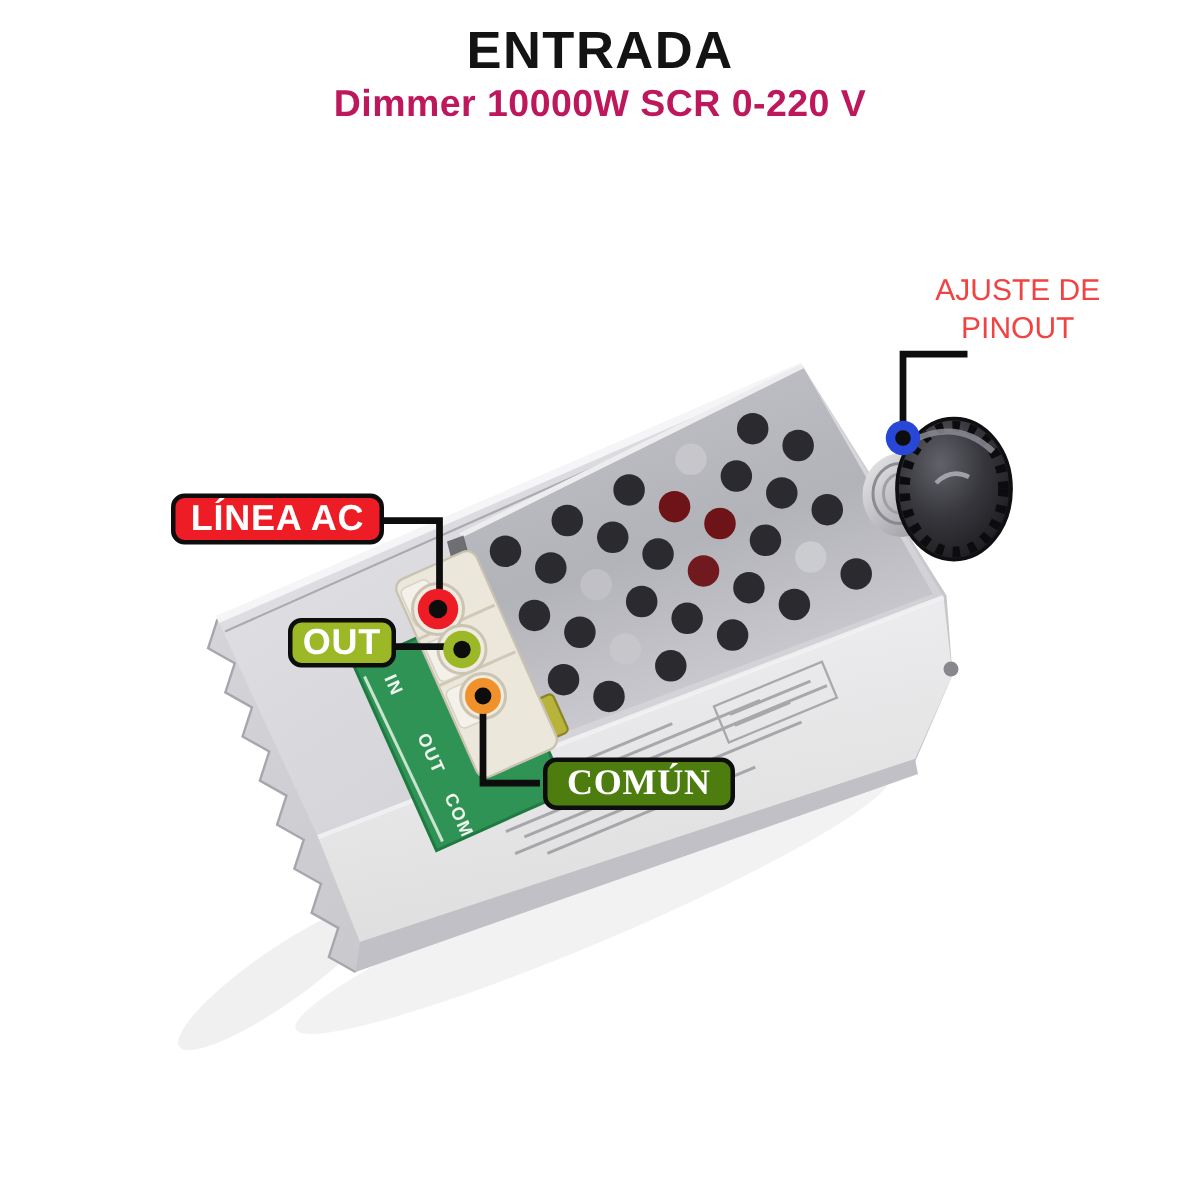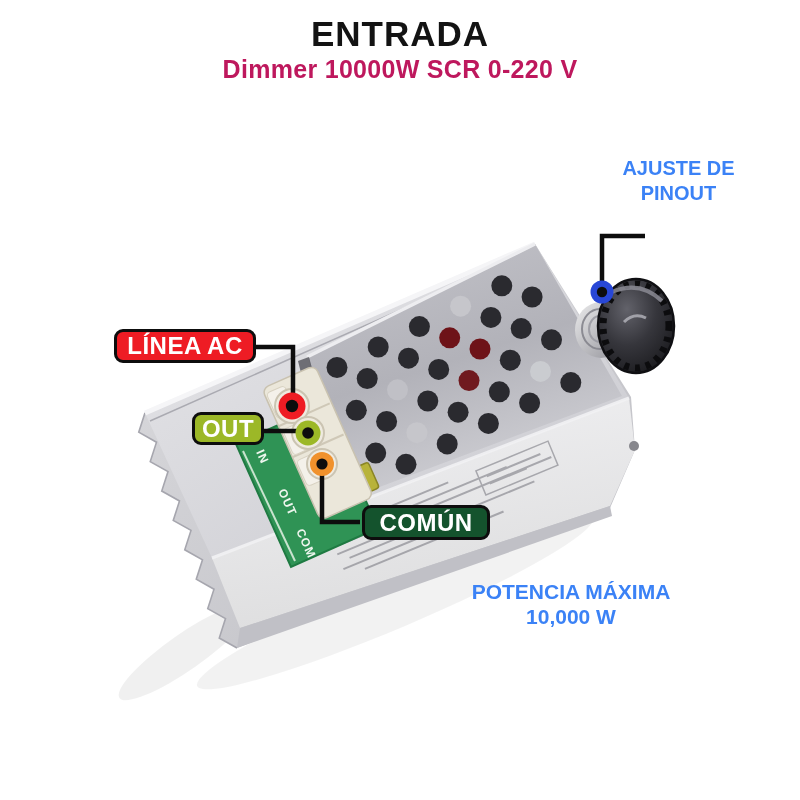--- a/index.html
+++ b/index.html
@@ -2,21 +2,21 @@
 <html><head>
 <meta charset="utf-8">
 <style>
   html,body{margin:0;padding:0;background:#ffffff;}
   .stage{position:relative;width:800px;height:800px;background:#ffffff;overflow:hidden;
          font-family:"Liberation Sans", sans-serif;color:#141414;}
   .hdr{position:absolute;left:0;top:14px;width:800px;text-align:center;}
   .title{font-size:35px;font-weight:bold;letter-spacing:1px;line-height:40px;color:#131313;}
   .subtitle{font-size:25px;font-weight:bold;letter-spacing:.3px;line-height:31px;color:#be185d;}
   .scene{position:absolute;left:0;top:0;}
-  .caption{position:absolute;text-align:center;font-weight:bold;color:#3b82f6;}
+  .caption{position:absolute;text-align:center;font-weight:normal;color:#ef4444;margin-top:26px;}
   .cap-ajuste{left:591px;top:156px;width:175px;font-size:20px;line-height:25px;}
   .cap-entrada{left:72px;top:273px;width:222px;font-size:20px;line-height:23px;letter-spacing:.2px;}
   .cap-potencia{left:455px;top:579px;width:232px;font-size:21px;line-height:25px;}
   .badge{position:absolute;display:flex;align-items:center;justify-content:center;
          color:#ffffff;font-weight:bold;border:3px solid #0d0d0d;border-radius:9px;
          letter-spacing:.5px;box-sizing:content-box;}
   .badge-pot{left:643px;top:219px;width:73px;height:29px;font-size:24px;}
   .badge-linea{left:114px;top:329px;width:136px;height:28px;font-size:24px;text-align:center;}
   .badge-out{left:192px;top:412px;width:66px;height:27px;font-size:24px;}
   .badge-comun{left:362px;top:505px;width:122px;height:29px;font-size:24px;}
@@ -189,21 +189,17 @@
       <circle cx="322" cy="464" r="5.6" fill="#0d0d0d"></circle>
       <circle cx="602" cy="292" r="11.5" fill="#2847d6"></circle>
       <circle cx="602" cy="292" r="5.2" fill="#0d0d0d"></circle>
     </g>
   </svg>
 
   <div class="caption cap-ajuste">
     <div>AJUSTE DE</div>
     <div>PINOUT</div>
   </div>
-  <div class="caption cap-potencia">
-    <div>POTENCIA MÁXIMA</div>
-    <div>10,000 W</div>
-  </div>
 
   <div class="badge badge-linea" style="background: rgb(238, 28, 36);">LÍNEA AC</div>
   <div class="badge badge-out" style="background: rgb(156, 184, 39);">OUT</div>
-  <div class="badge badge-comun" style="background: #14532d;">COMÚN</div>
+  <div class="badge badge-comun" style="background: #4d7c0f; font-family: Liberation Serif, serif;">COMÚN</div>
 </div>
 
 </body></html>

